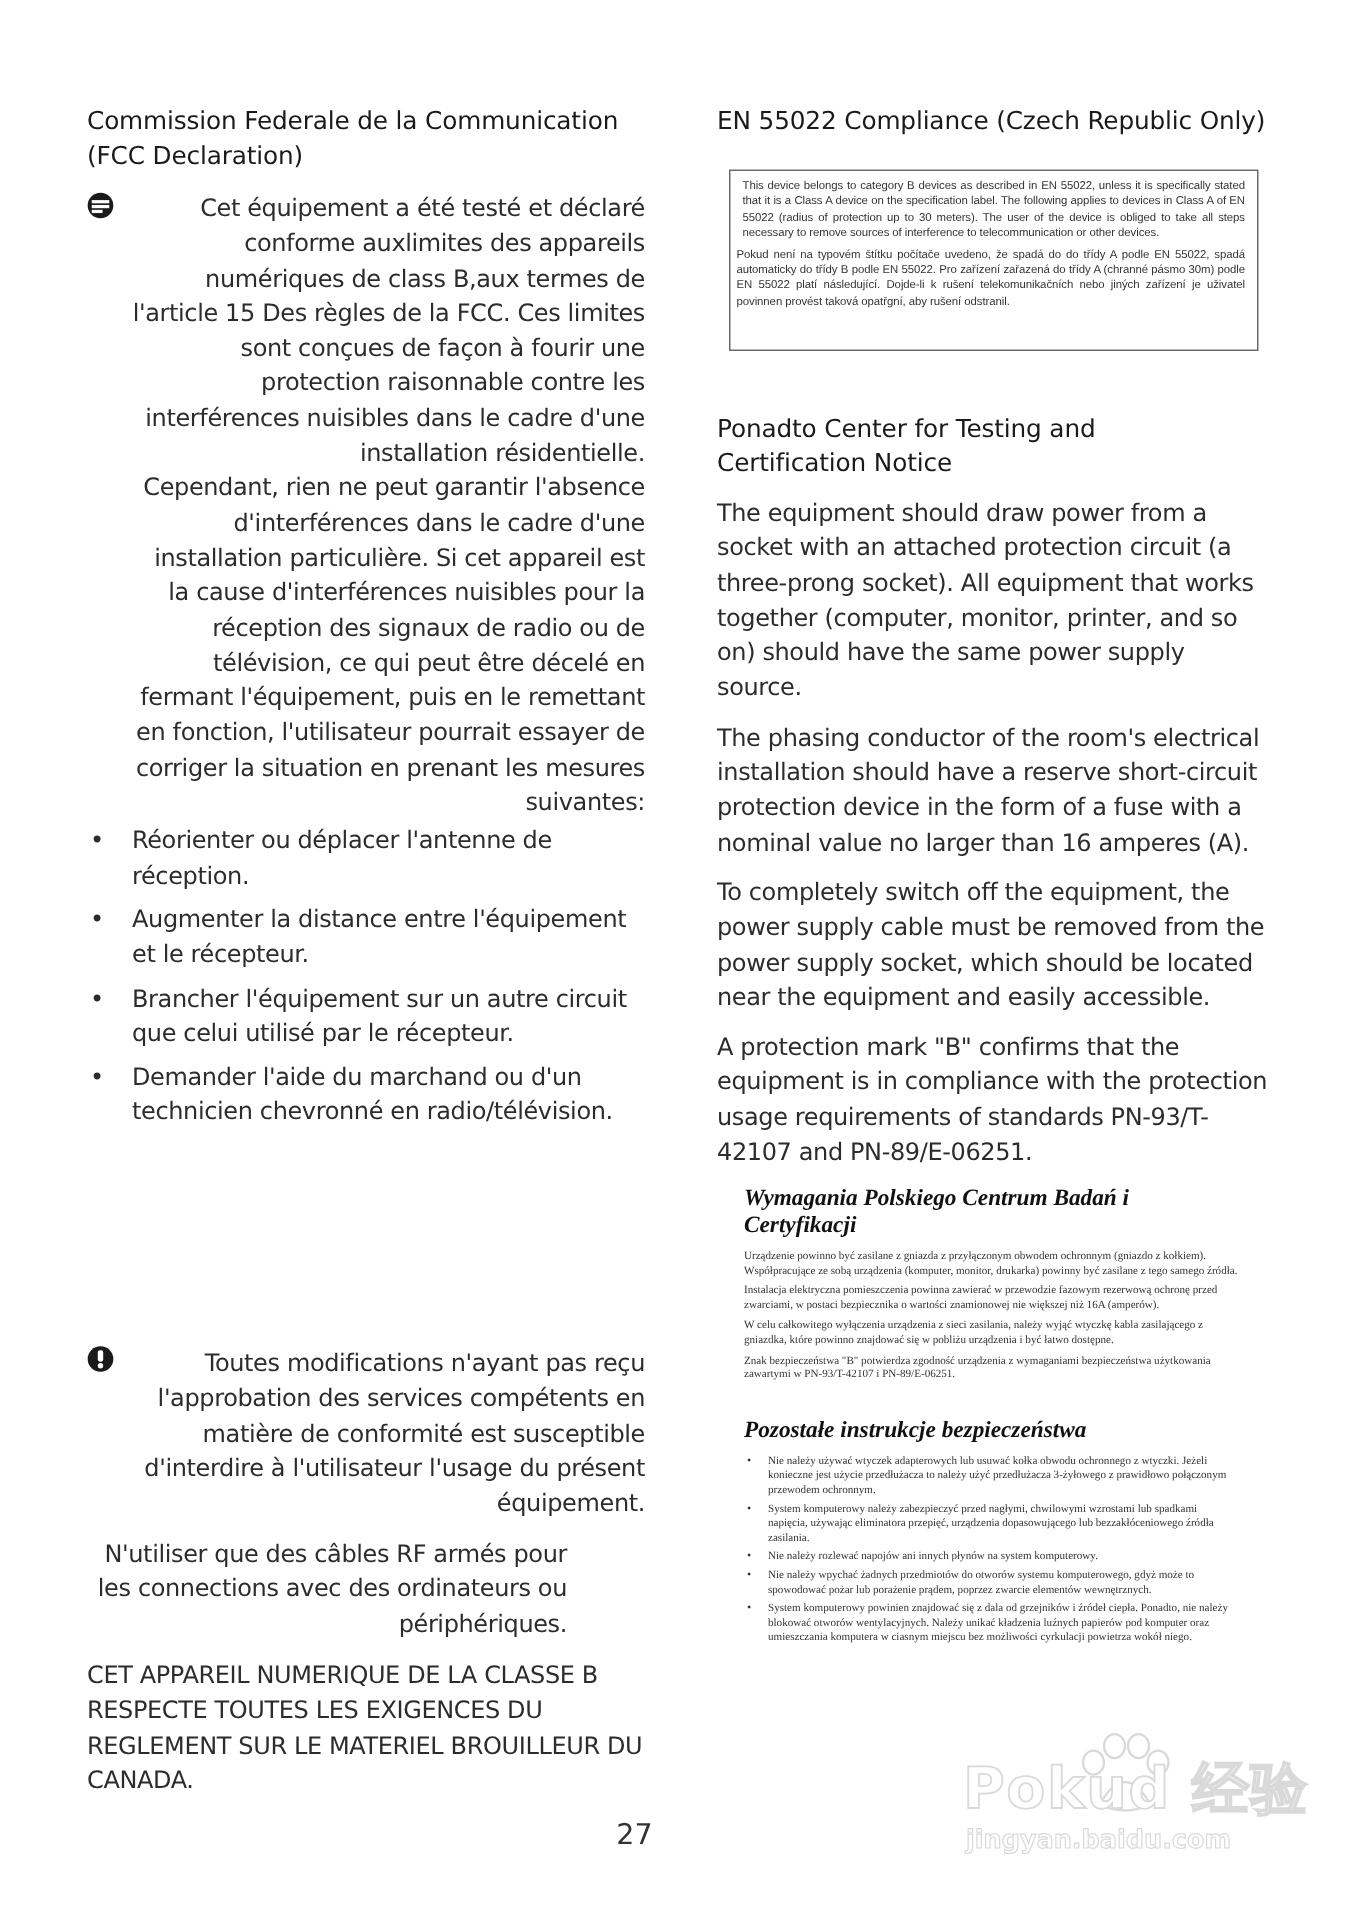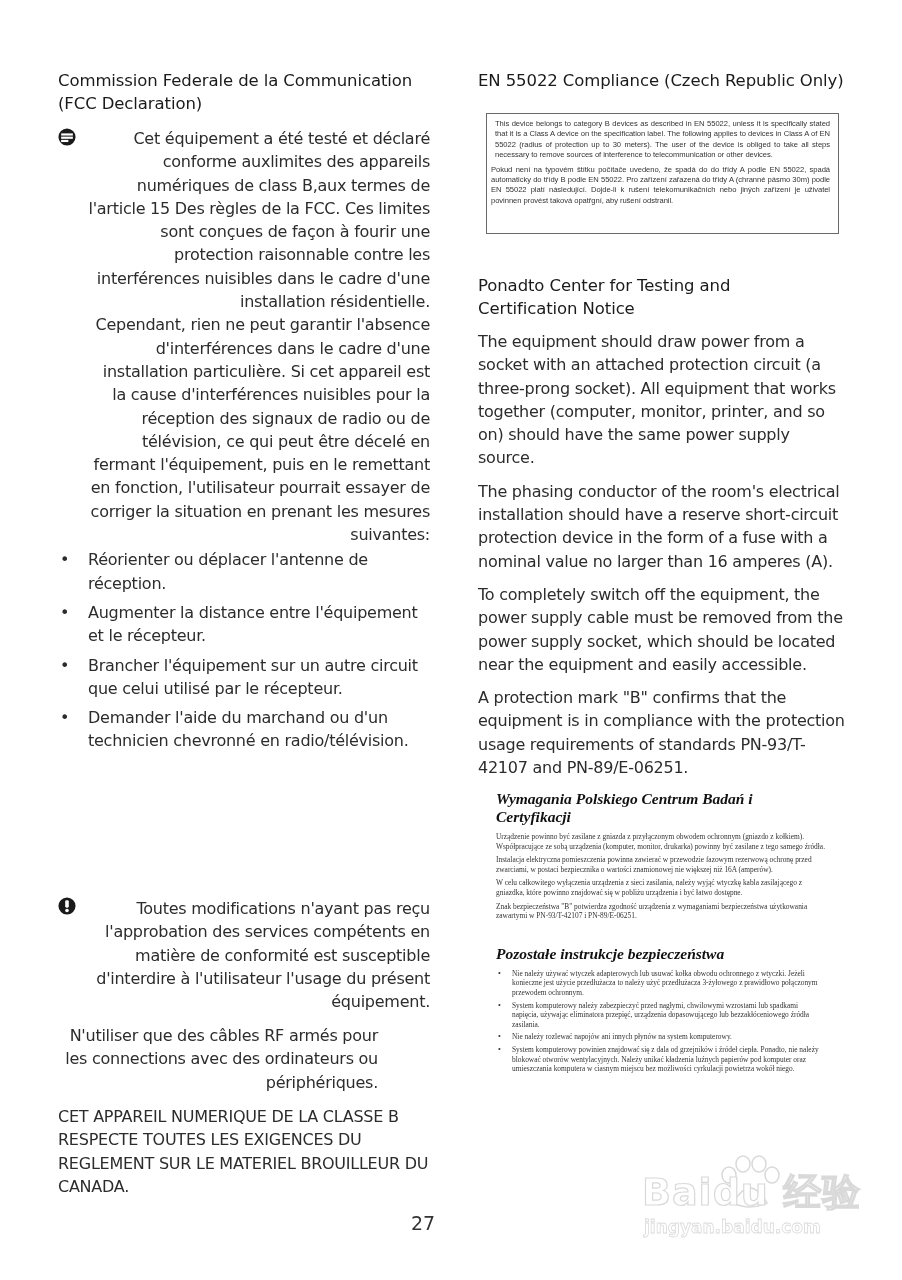--- a/index.html
+++ b/index.html
@@ -108,31 +108,32 @@
   <div class="t">Wymagania Polskiego Centrum Badań i Certyfikacji</div>
   <p class="q">Urządzenie powinno być zasilane z gniazda z przyłączonym obwodem ochronnym (gniazdo z kołkiem). Współpracujące ze sobą urządzenia (komputer, monitor, drukarka) powinny być zasilane z tego samego źródła.</p>
   <p class="q">Instalacja elektryczna pomieszczenia powinna zawierać w przewodzie fazowym rezerwową ochronę przed zwarciami, w postaci bezpiecznika o wartości znamionowej nie większej niż 16A (amperów).</p>
   <p class="q">W celu całkowitego wyłączenia urządzenia z sieci zasilania, należy wyjąć wtyczkę kabla zasilającego z gniazdka, które powinno znajdować się w pobliżu urządzenia i być łatwo dostępne.</p>
   <p class="q">Znak bezpieczeństwa "B" potwierdza zgodność urządzenia z wymaganiami bezpieczeństwa użytkowania zawartymi w PN-93/T-42107 i PN-89/E-06251.</p>
   <div class="t" style="margin-top:24px;">Pozostałe instrukcje bezpieczeństwa</div>
   <ul>
     <li>Nie należy używać wtyczek adapterowych lub usuwać kołka obwodu ochronnego z wtyczki. Jeżeli konieczne jest użycie przedłużacza to należy użyć przedłużacza 3-żyłowego z prawidłowo połączonym przewodem ochronnym.</li>
     <li>System komputerowy należy zabezpieczyć przed nagłymi, chwilowymi wzrostami lub spadkami napięcia, używając eliminatora przepięć, urządzenia dopasowującego lub bezzakłóceniowego źródła zasilania.</li>
     <li>Nie należy rozlewać napojów ani innych płynów na system komputerowy.</li>
+    <li>Nie należy wpychać żadnych przedmiotów do otworów systemu komputerowego, gdyż może to spowodować pożar lub porażenie prądem, poprzez zwarcie elementów wewnętrznych.</li>
     <li>System komputerowy powinien znajdować się z dala od grzejników i źródeł ciepła. Ponadto, nie należy blokować otworów wentylacyjnych. Należy unikać kładzenia luźnych papierów pod komputer oraz umieszczania komputera w ciasnym miejscu bez możliwości cyrkulacji powietrza wokół niego.</li>
   </ul>
 </div>
 
 <div class="pageno">27</div>
 
 <div class="wm">
   <svg width="70" height="60" viewBox="0 0 70 60">
     <g fill="#fff" stroke="#bbb" stroke-width="1.5">
       <ellipse cx="14" cy="20" rx="7" ry="8"></ellipse>
       <ellipse cx="28" cy="9" rx="7" ry="8"></ellipse>
       <ellipse cx="44" cy="9" rx="7" ry="8"></ellipse>
       <ellipse cx="57" cy="20" rx="7" ry="8"></ellipse>
       <path d="M18 48 Q35 18 52 48 Q35 56 18 48 Z"></path>
     </g>
   </svg>
-  <span class="big"><span>Baidu</span> <span>经验</span></span>
+  <span class="big"><span>Pokud</span> <span>经验</span></span>
   <span class="small">jingyan.baidu.com</span>
 </div>
 
 </body></html>

